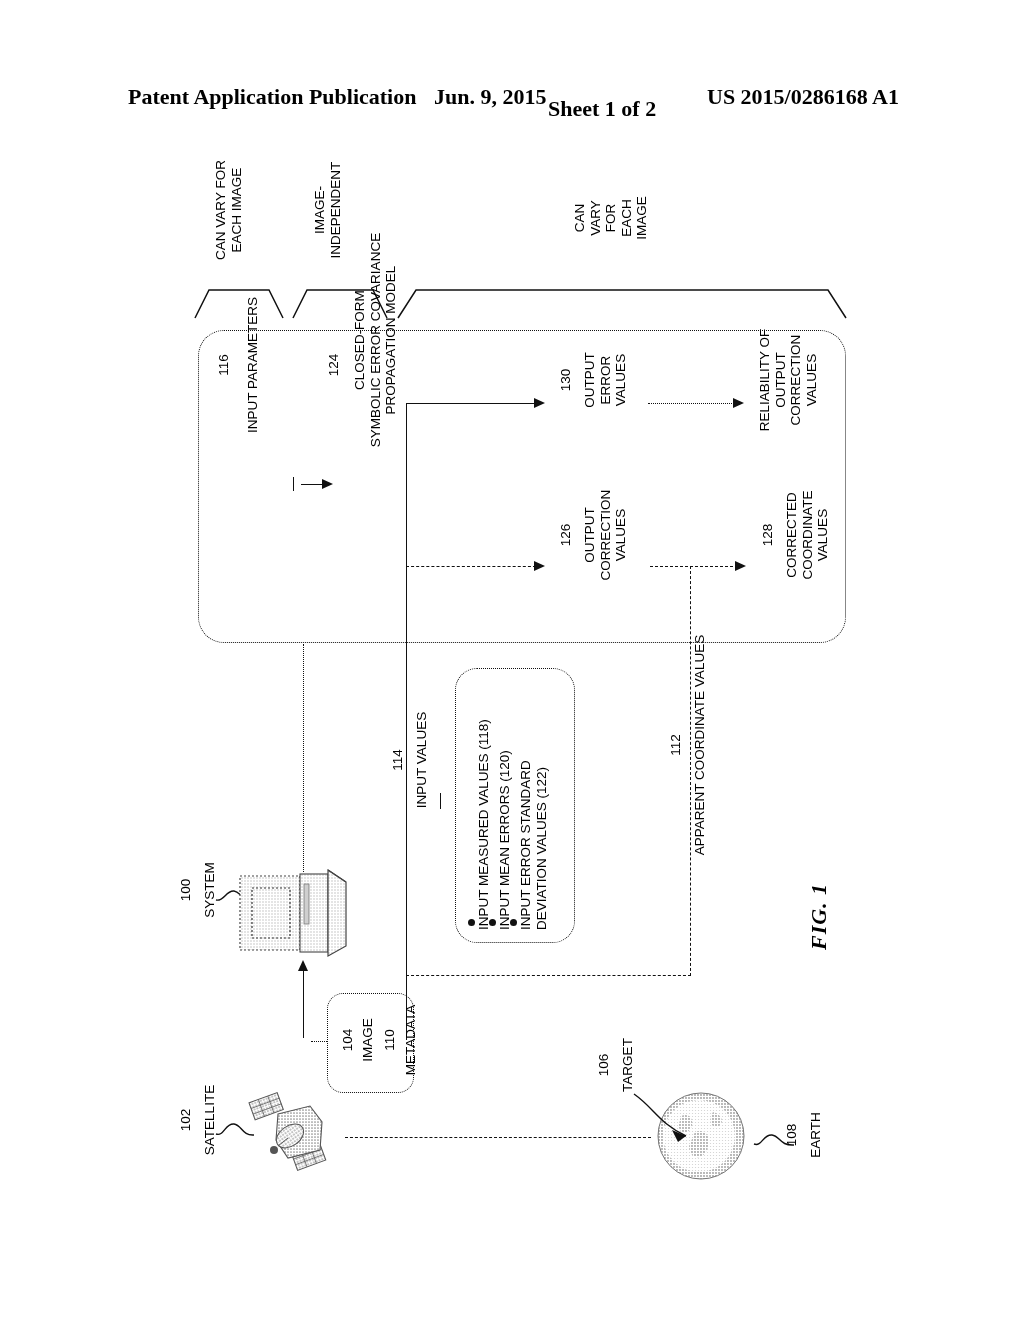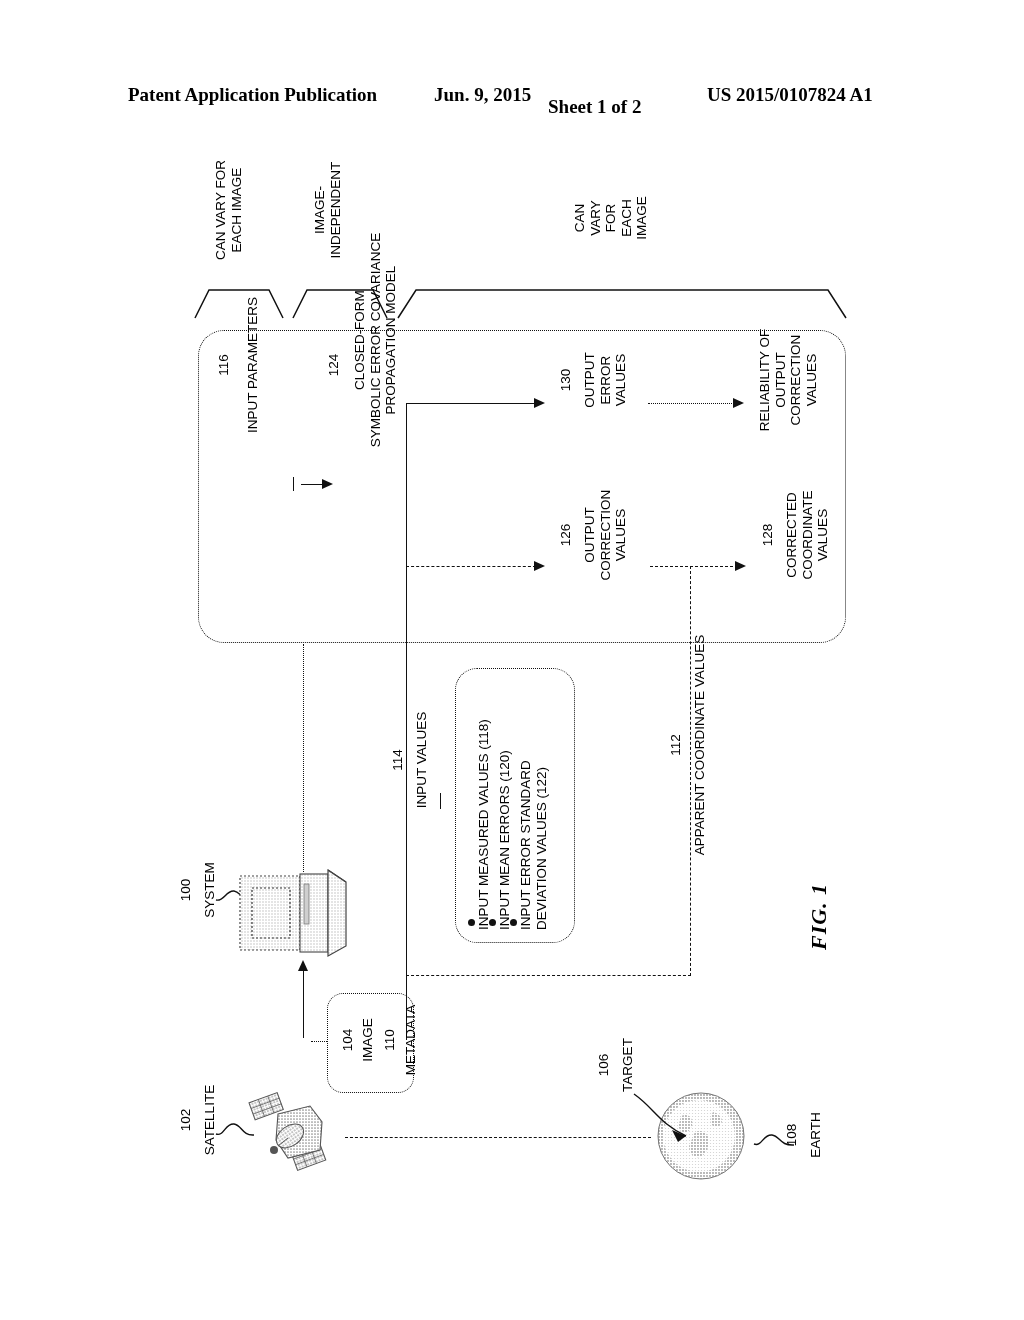--- a/index.html
+++ b/index.html
@@ -17,21 +17,21 @@
   }
 
   
   #pub-header{
     position:absolute;
     left:0; top:84px;
     width:1024px;
     height:26px;
     font-family:"Liberation Serif", serif;
     font-weight:bold;
-    font-size:19px;
+    font-size:22px;
     letter-spacing:0px;
   }
   #pub-header .h-item{ position:absolute; white-space:nowrap; }
   #pub-header .h-title{ left:128px; top:0; }
   #pub-header .h-date { left:434px; top:0; }
   #pub-header .h-sheet{ left:548px; top:12px; }
   #pub-header .h-num  { left:707px; top:0; }
 
   
   .vstack{
@@ -133,21 +133,21 @@
 </style>
 </head>
 <body>
 
 <div id="page">
 
   <div id="pub-header">
     <span class="h-item h-title">Patent Application Publication</span>
     <span class="h-item h-date">Jun. 9, 2015</span>
     <span class="h-item h-sheet">Sheet 1 of 2</span>
-    <span class="h-item h-num">US 2015/0107824 A1</span>
+    <span class="h-item h-num">US 2015/0286168 A1</span>
   </div>
 
   <div class="brace" style="left:193px;top:286px;">
     <svg width="92" height="34" viewBox="0 0 92 34">
       <polyline points="2,32 16,4 76,4 90,32" fill="none" stroke="#111" stroke-width="1.5"></polyline>
     </svg>
   </div>
   <div class="vstack center" style="left:213px; top:270px; width:120px;">CAN VARY FOR
 EACH IMAGE</div>
 

